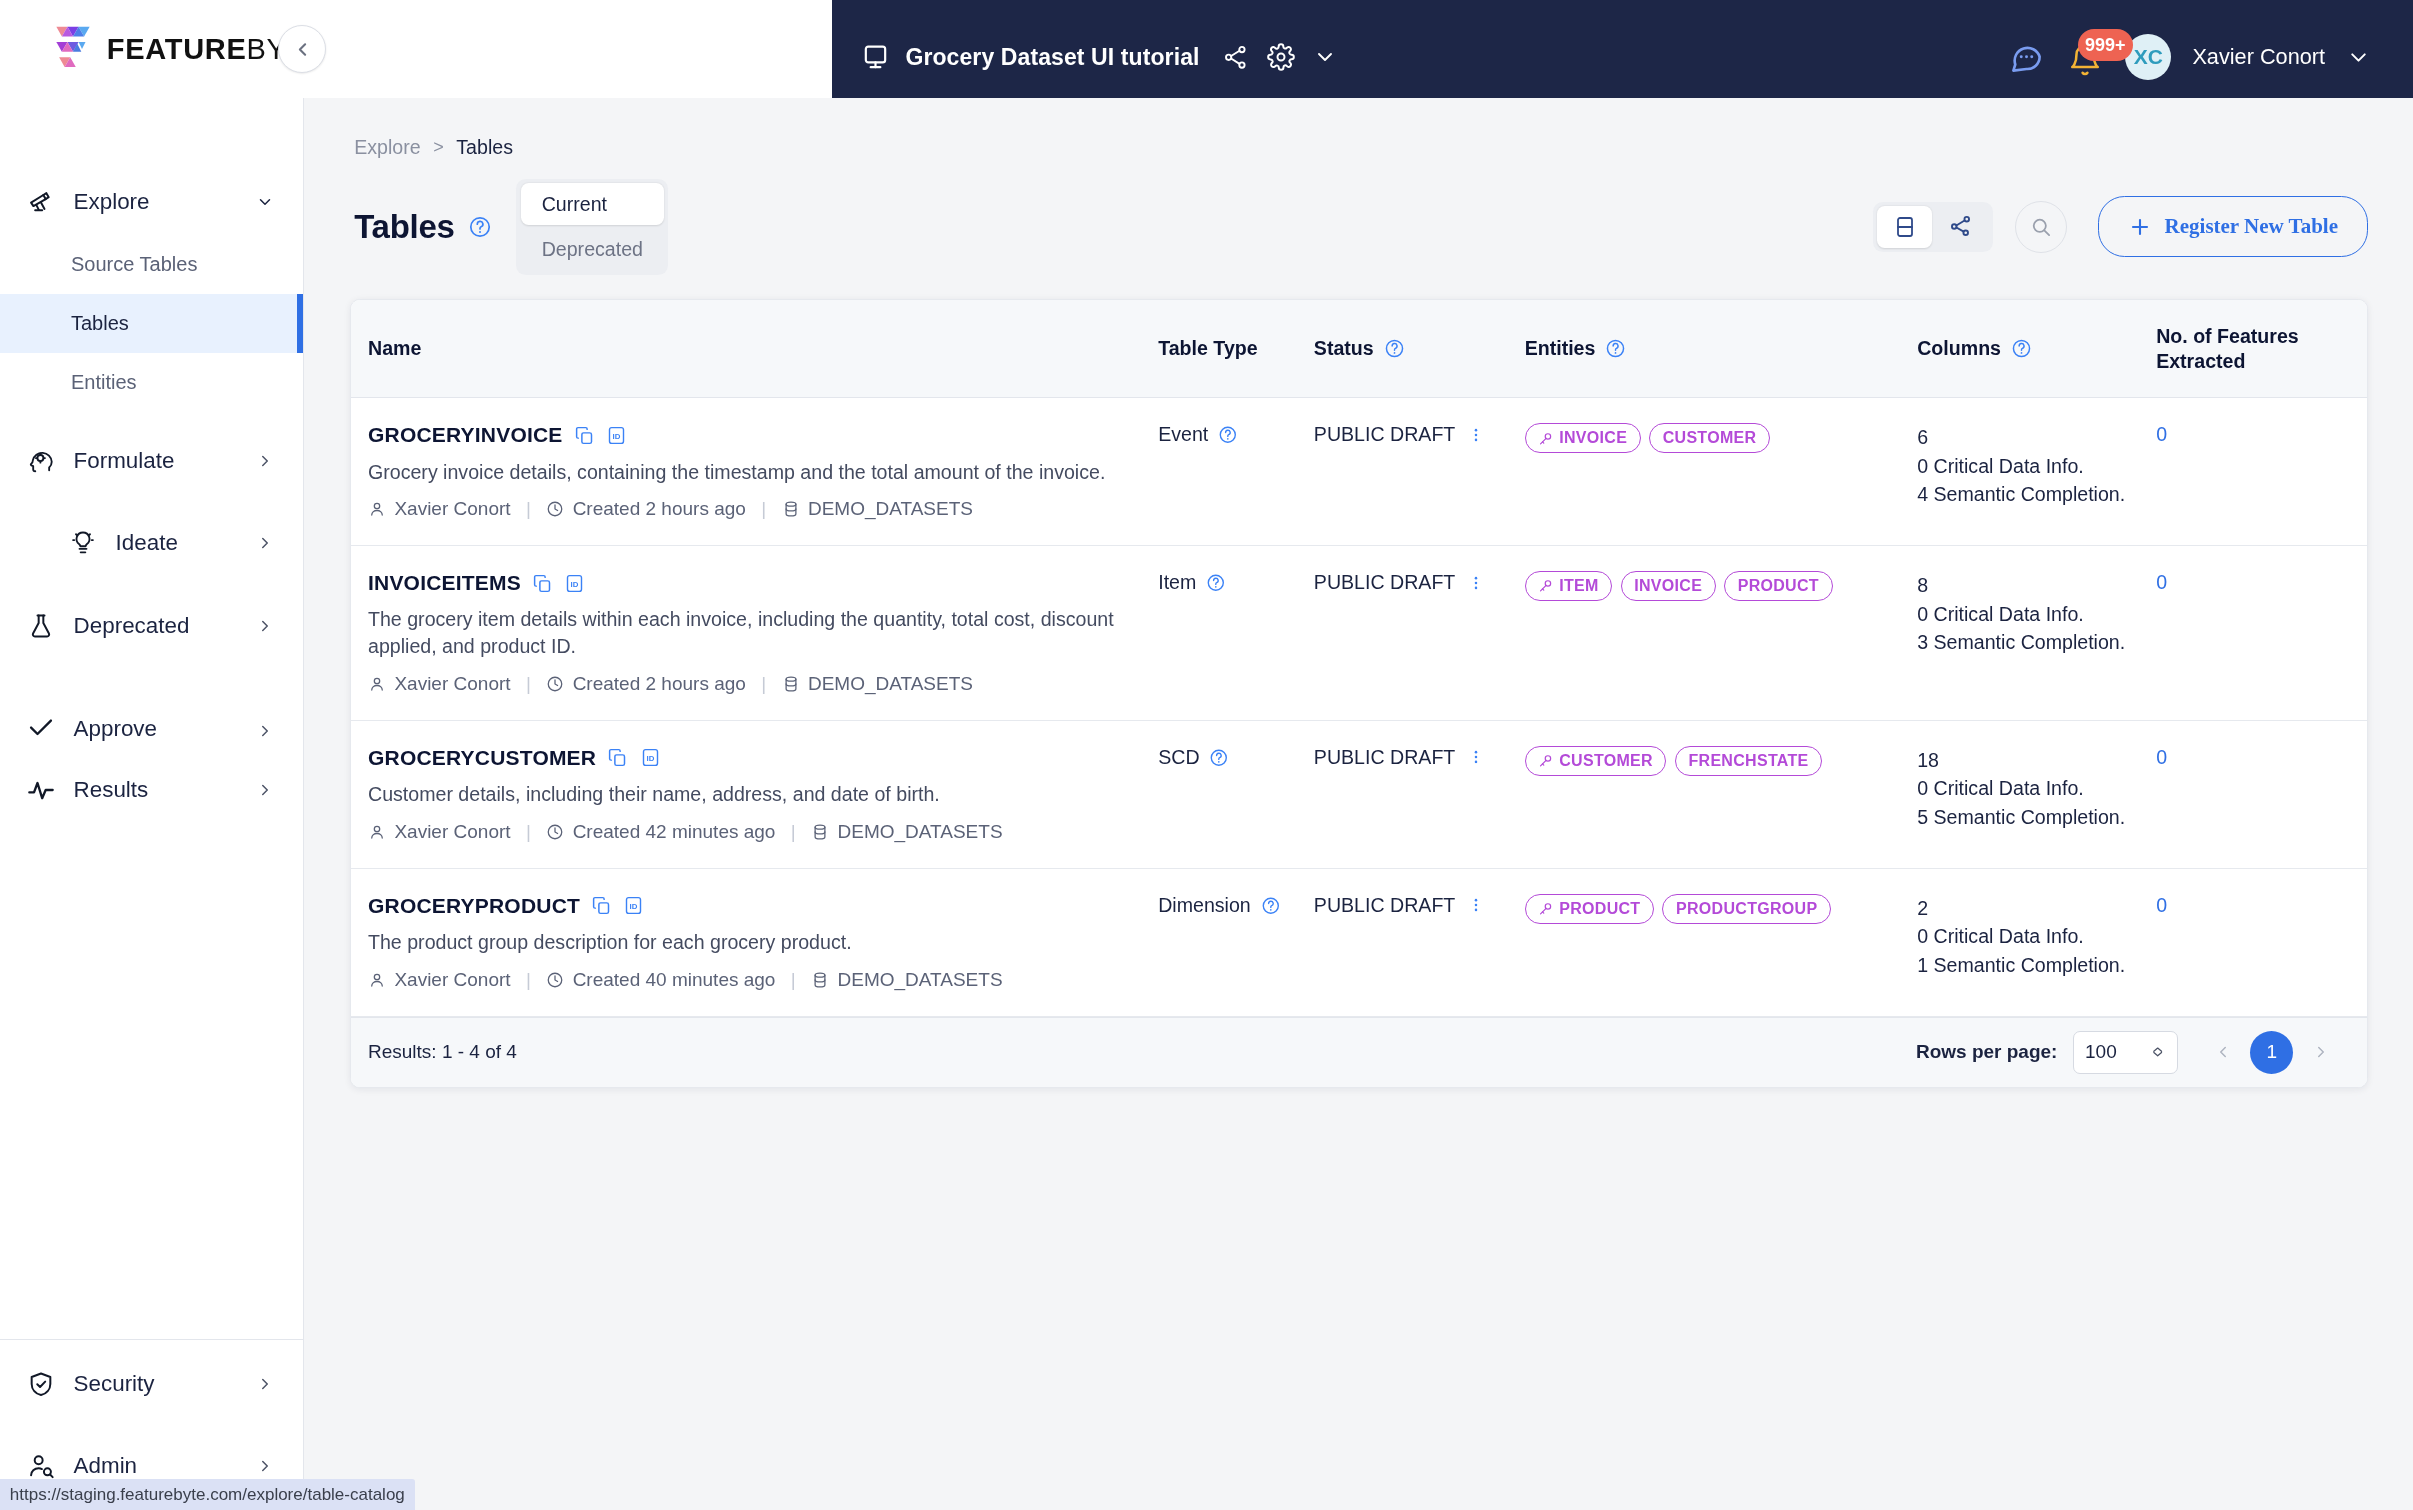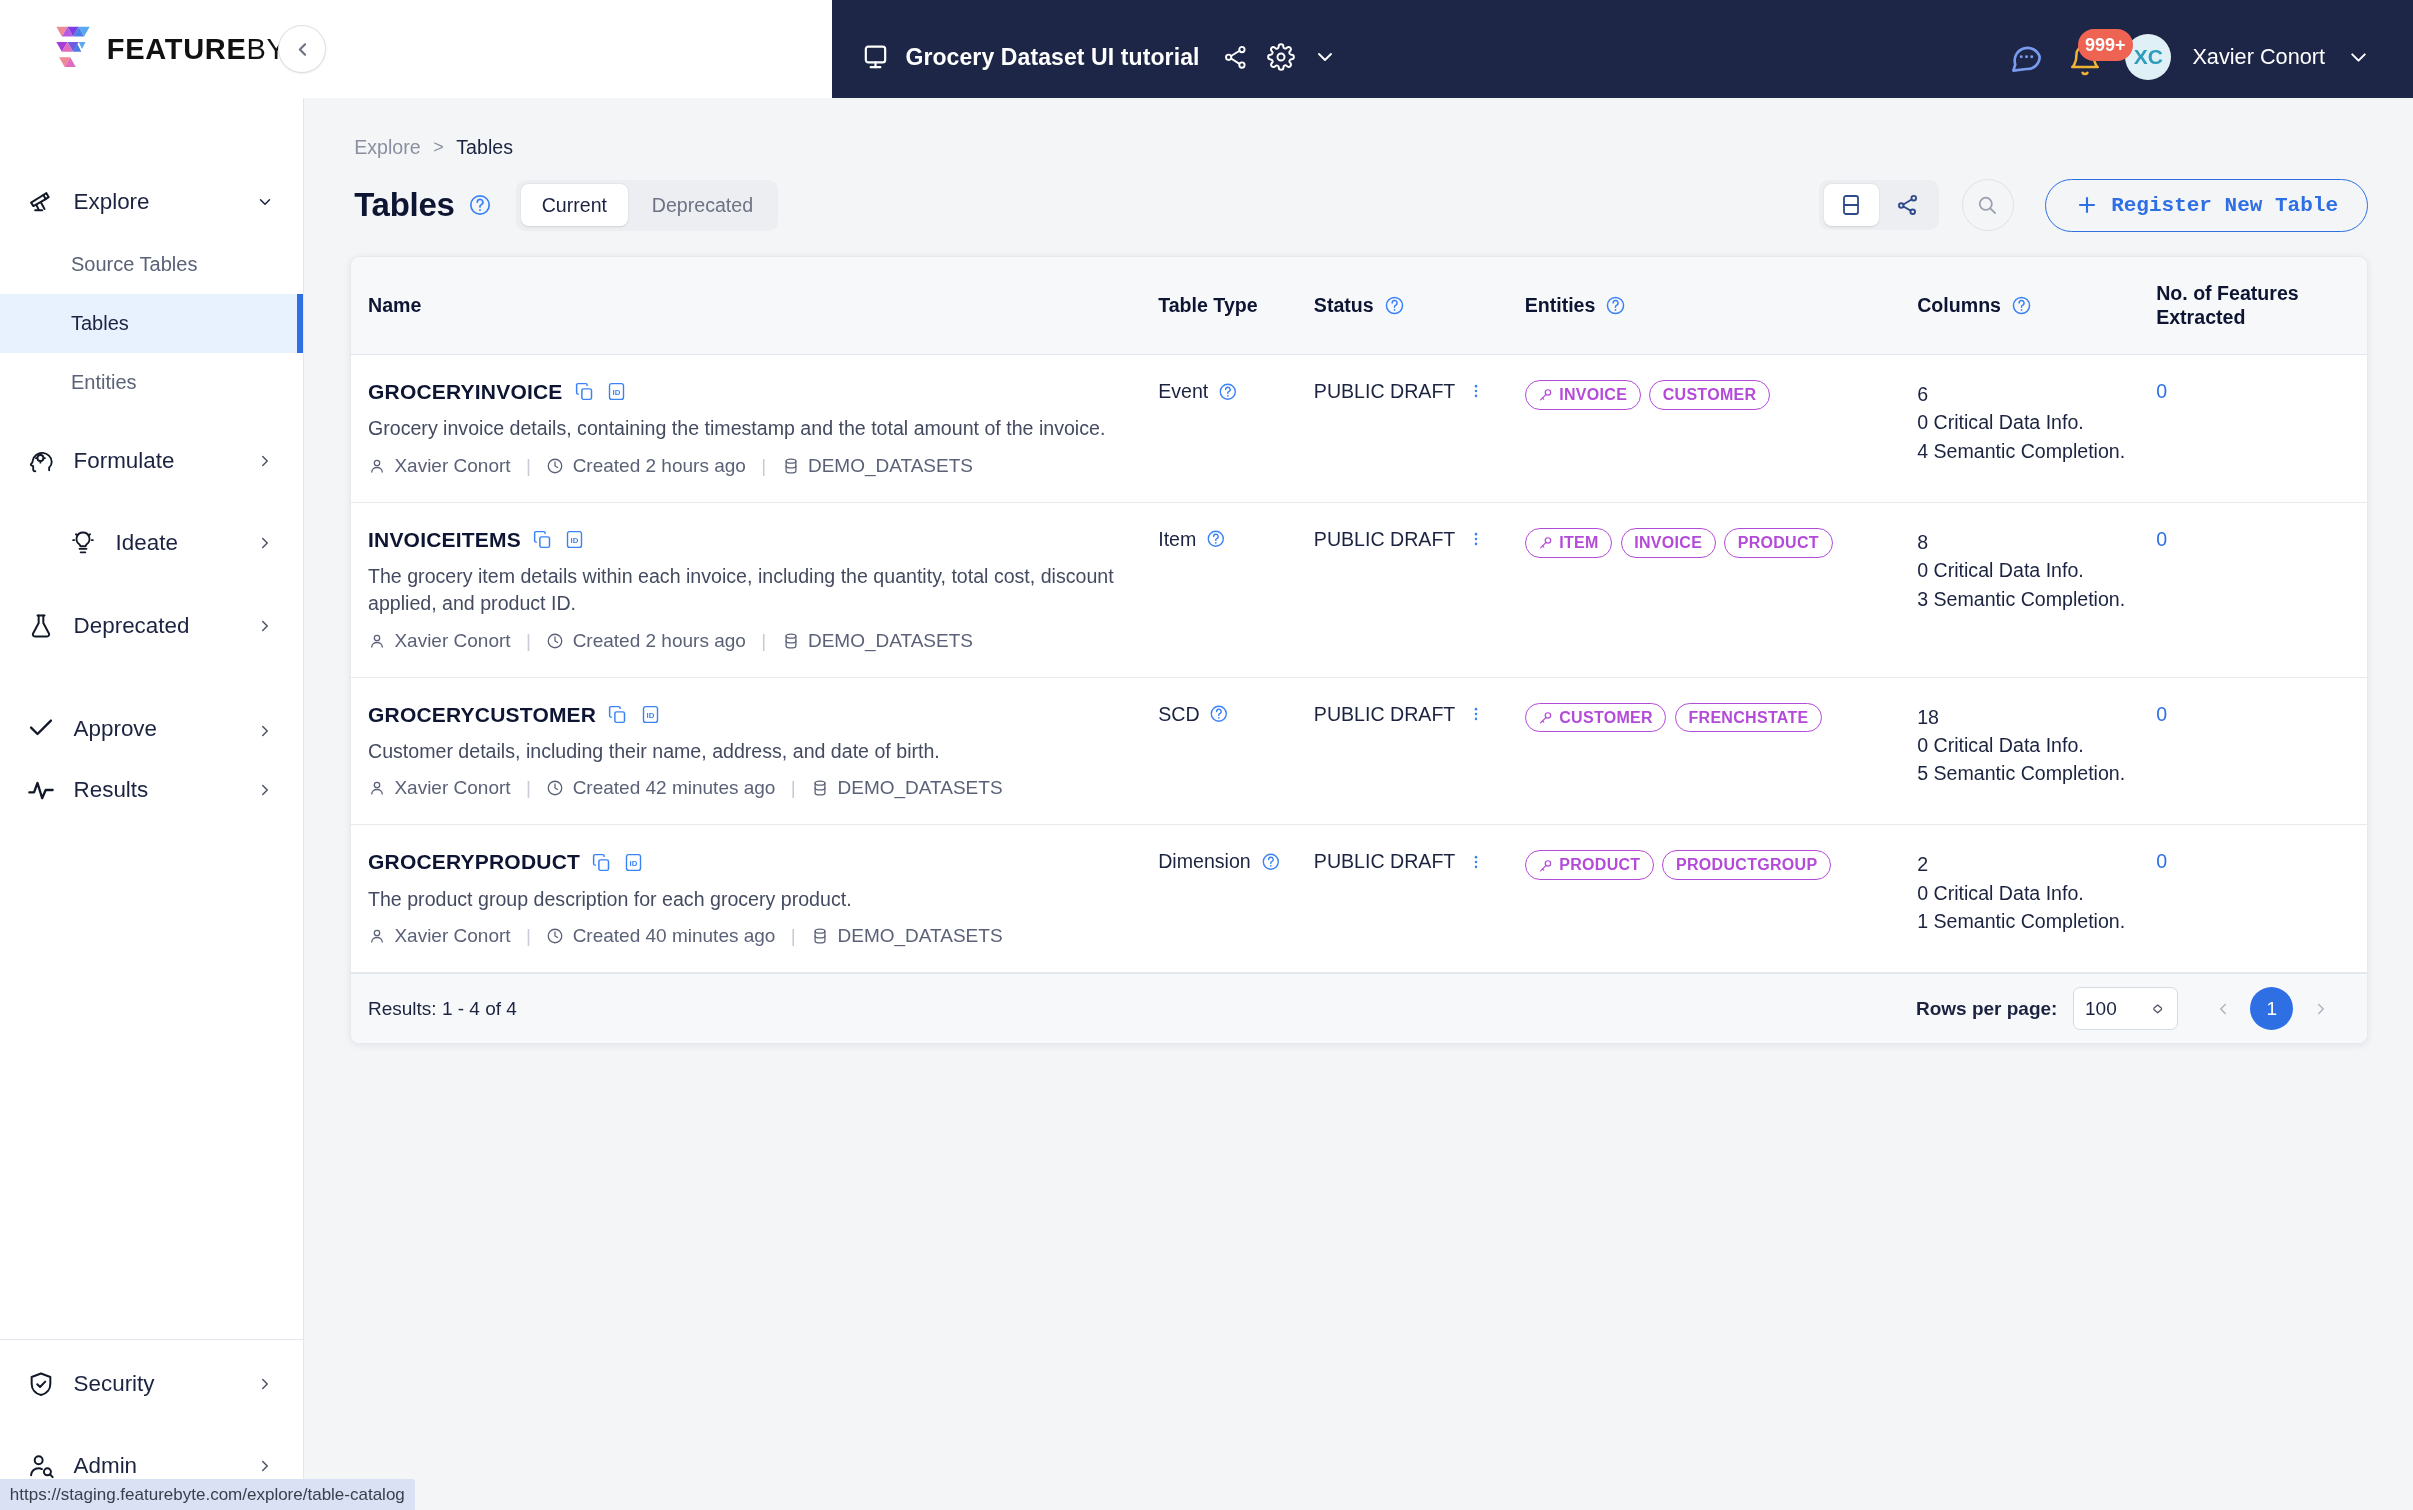--- a/index.html
+++ b/index.html
@@ -84,40 +84,40 @@
   }
   .breadcrumb { display: flex; align-items: center; gap: 12.6px; font-size: 19.6px; margin-bottom: 19.6px; padding-left: 4.2px;}
   .bc-muted { color: #8a90a0; }
   .bc-sep { color: #8a90a0; font-size: 18px; }
   .bc-cur { color: #1b2340; }
 
   .page-head { display: flex; align-items: center; margin-bottom: 24px; padding-left: 4.2px;}
   .page-title { font-size: 33px; font-weight: 700; color: #0d1533; letter-spacing: -0.3px; }
   .help-ico { margin-left: 14px; display: flex; align-items: center; }
   .seg-wrap {
-    margin-left: 24px; background: #eceef2; border-radius: 9.8px; padding: 4.2px; display: flex; gap: 2.8px;
+    margin-left: 24px; background: #eceef2; border-radius: 9.8px; padding: 4.2px; display: flex; gap: 2.8px; flex-direction: column;
   }
   .seg {
     padding: 9.8px 21px; border-radius: 7.7px; font-size: 19.6px; color: #6d7385; cursor: pointer; white-space: nowrap;
   }
   .seg.active { background: #ffffff; color: #1b2340; box-shadow: 0 0.7px 2.1px rgba(0,0,0,.12); }
   .head-spacer { flex: 1; }
   .viewtoggle { background: #eceef2; border-radius: 9.8px; padding: 4.2px; display: flex; gap: 1.4px; margin-right: 22.4px;}
   .vt {
     width: 55px; height: 42px; border-radius: 7.7px; display: flex; align-items: center; justify-content: center; cursor: pointer;
   }
   .vt.active { background: #ffffff; box-shadow: 0 0.7px 2.1px rgba(0,0,0,.12); }
   .search-btn {
     width: 52px; height: 52px; border-radius: 50%; border: 1px solid #dfe2e8; background: transparent;
     display: flex; align-items: center; justify-content: center; margin-right: 31px; cursor: pointer;
   }
   .register-btn {
-    height: 53px; border: 1.4px solid #2f6fe4; border-radius: 26.6px; background: transparent;
+    height: 61px; border: 1.4px solid #2f6fe4; border-radius: 26.6px; background: transparent;
     color: #2f6fe4; font-size: 21px; font-weight: 700; display: flex; align-items: center;
-    gap: 12.6px; padding: 12px 29px; cursor: pointer; font-family: Liberation Mono, monospace;
+    gap: 12.6px; padding: 12px 29px; cursor: pointer; font-family: Liberation Serif, serif;
   }
 
   
   .card {
     background: #ffffff; border-radius: 9.8px; box-shadow: 0 1.4px 7px rgba(20,30,60,.07);
     overflow: hidden; border: 0.7px solid #e6e9ee;
   }
   table.tbl { width: 100%; border-collapse: collapse; table-layout: fixed; }
   table.tbl thead th {
     background: #f6f8fa; text-align: left; vertical-align: middle; padding: 24px 0 24px 0;

